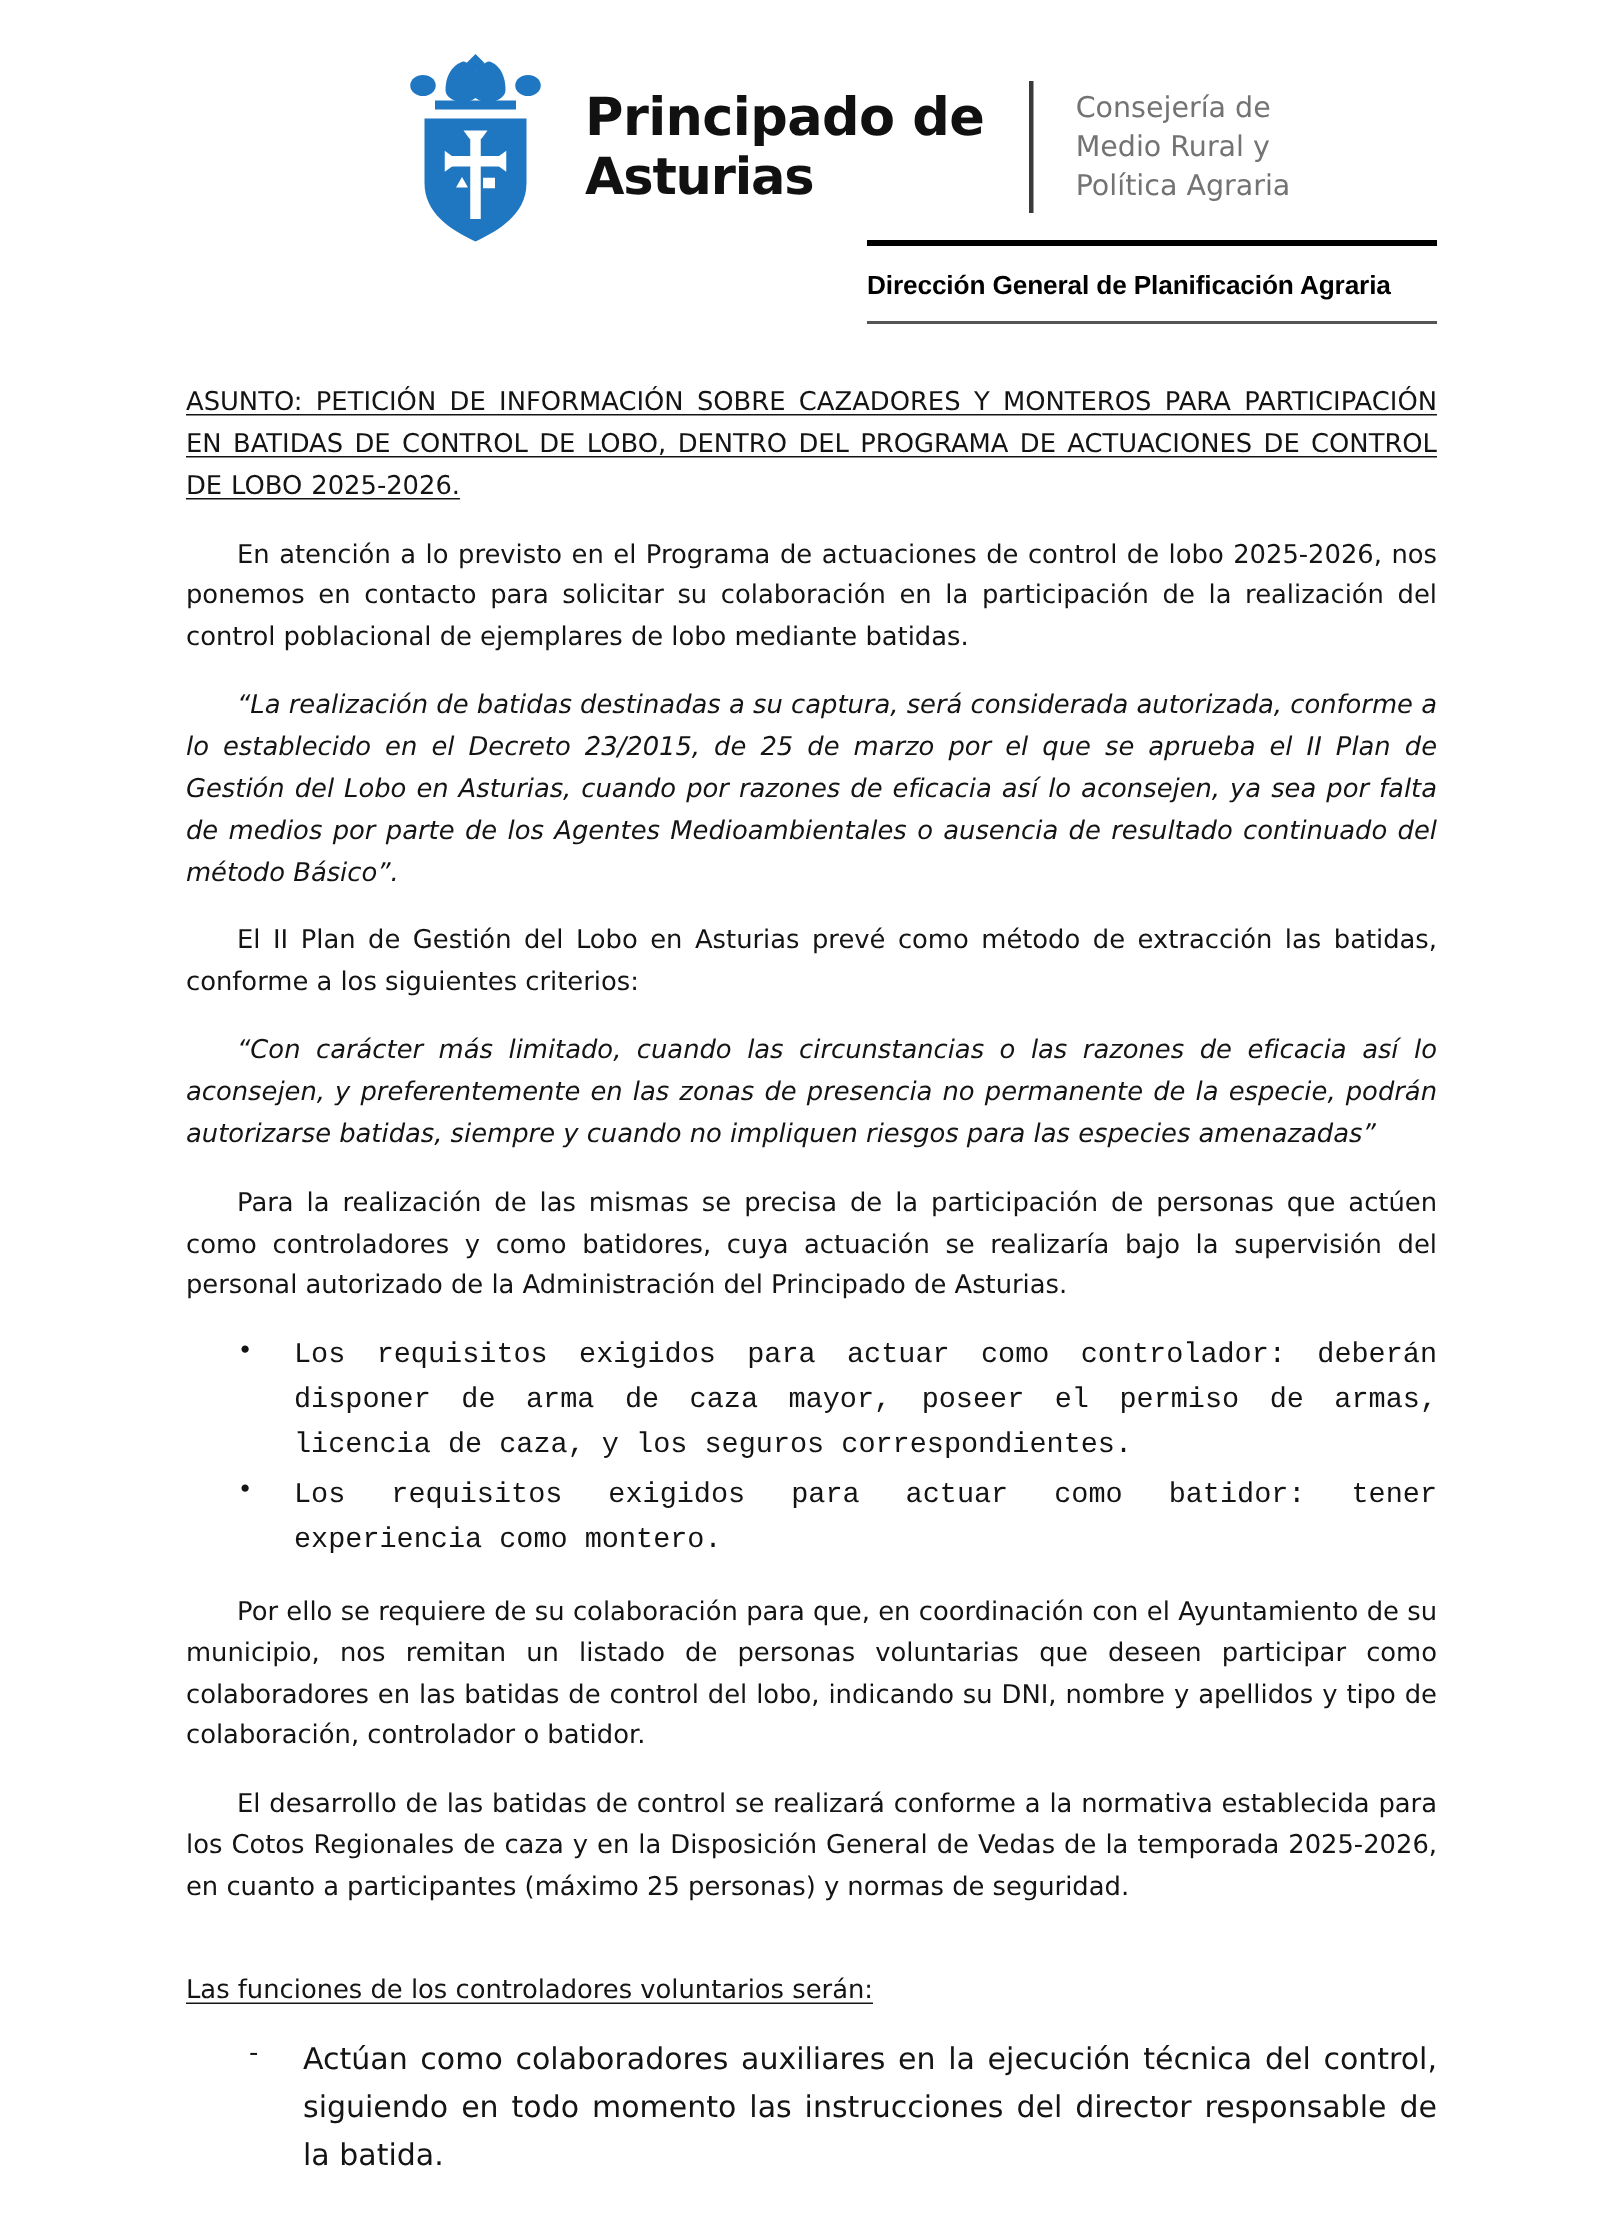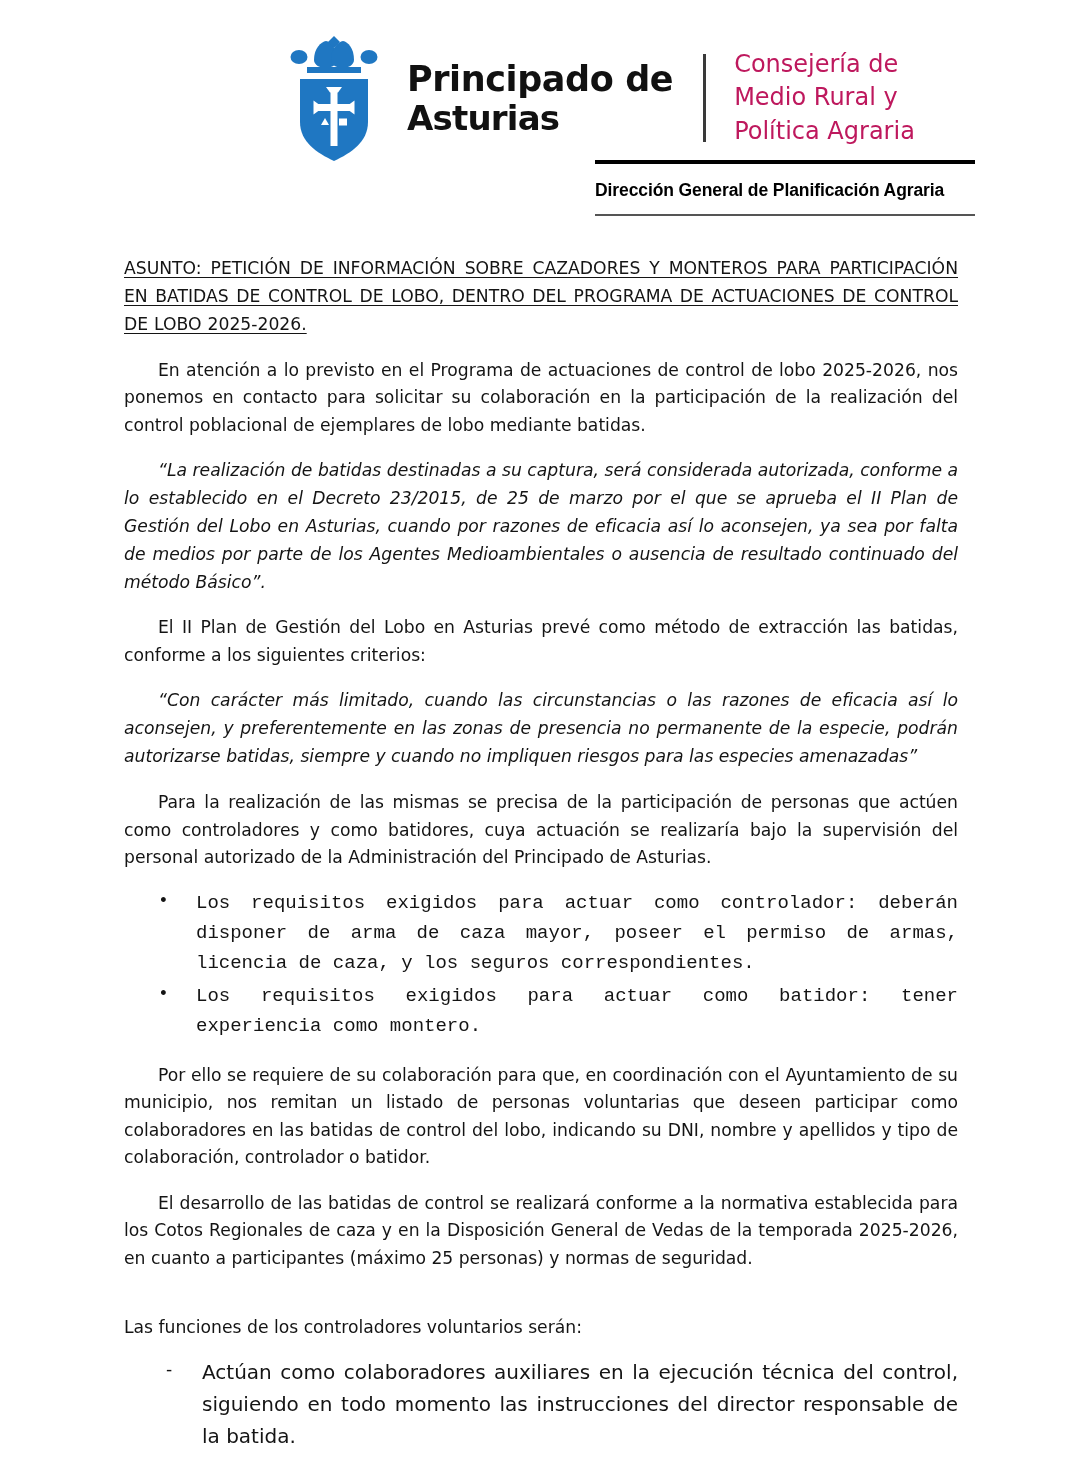--- a/index.html
+++ b/index.html
@@ -19,21 +19,21 @@
   .page {
     width: 1080px;
     height: 1476px;
     position: relative;
     box-sizing: border-box;
   }
 
   
   .letterhead {
     position: absolute;
-    left: 17px;
+    left: 0;
     top: 0;
     width: 888px;
     height: 245px;
   }
   .logo-block {
     position: absolute;
     left: 268px;
     top: 33px;
     display: flex;
     align-items: center;
@@ -70,23 +70,23 @@
   .brand-divider {
     width: 3px;
     height: 88px;
     background: #3a3a3a;
     margin-left: 30px;
     margin-right: 28px;
     flex: 0 0 auto;
   }
   .dept-text {
     font-family: "DejaVu Sans", sans-serif;
-    font-size: 24px;
+    font-size: 19px;
     line-height: 1.38;
-    color: #be185d;
+    color: #737373;
     white-space: nowrap;
     flex: 0 0 auto;
   }
 
   
   .unit-block {
     position: absolute;
     left: 578px;
     top: 160px;
     width: 380px;
@@ -196,20 +196,21 @@
     left: 42px;
     top: 0;
     font-size: 17.2px;
     color: #141414;
   }
 
   .section-heading {
     font-family: "DejaVu Sans", sans-serif;
     font-size: 17.2px;
     line-height: 1.6;
+    text-decoration: underline;
     text-underline-offset: 3px;
     padding-top: 42px;
     color: #141414;
   }
 
   
   .footer {
     position: absolute;
     left: 0;
     bottom: 58px;

